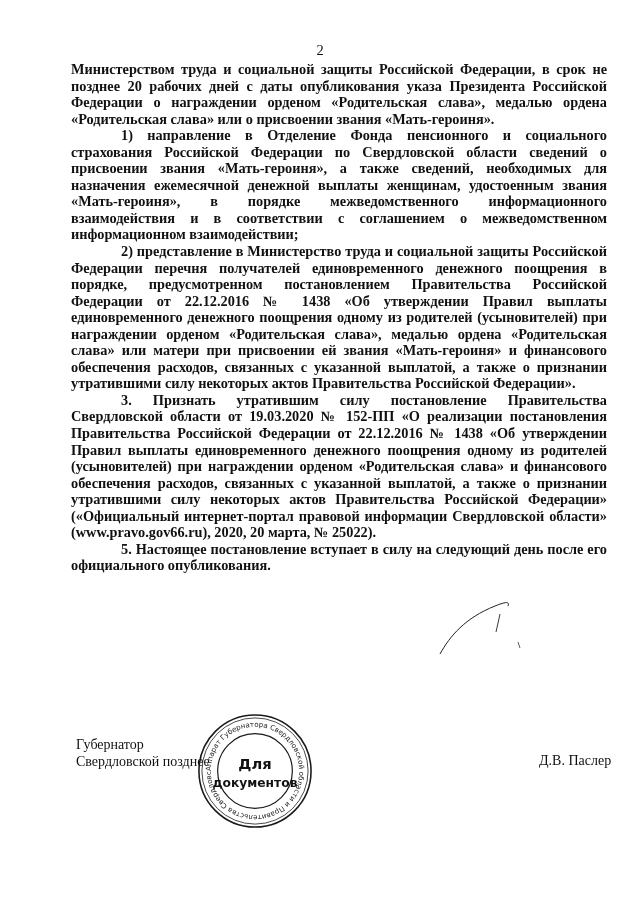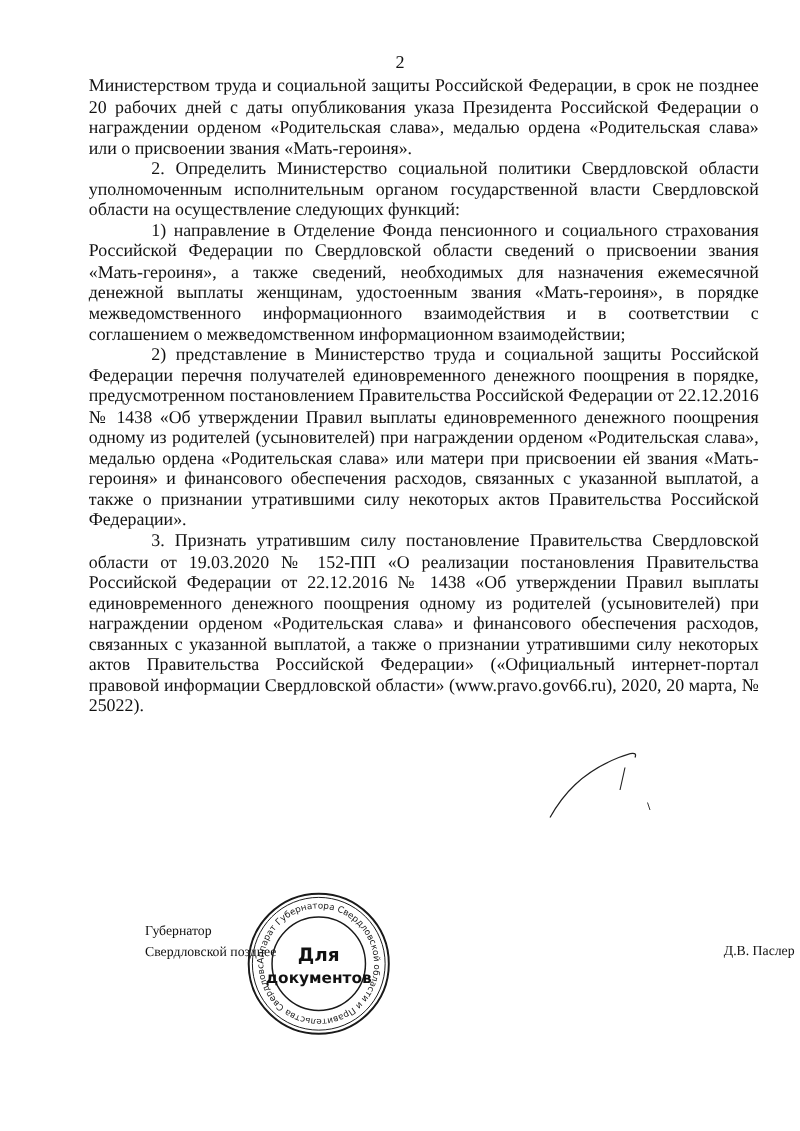--- a/index.html
+++ b/index.html
@@ -2,39 +2,39 @@
 <html><head>
 <meta charset="utf-8">
 <style>
   html, body { margin: 0; padding: 0; background: #ffffff; }
   body { width: 640px; height: 905px; position: relative; overflow: hidden;
          font-family: "Liberation Serif", "DejaVu Serif", serif; color: #111; }
   .page-number { position: absolute; top: 42px; left: 0; width: 640px; text-align: center;
                  font-size: 14.5px; }
   .body-text { position: absolute; top: 61px; left: 71px; width: 536px;
                font-size: 14.3px; line-height: 16.55px; }
-  .body-text p { margin: 0; text-align: justify; text-align-last: left; }
+  .body-text p { margin: 0; text-align: justify; text-align-last: left; font-weight: bold; }
   .body-text p.indent { text-indent: 50px; }
-  .sig { position: absolute; font-size: 11px; line-height: 16.5px; margin-left: 40px; }
+  .sig { position: absolute; font-size: 14px; line-height: 16.5px; }
   .sig-title { left: 76px; top: 737px; }
   .sig-name { left: 539px; top: 753px; text-align: right; }
   .stamp { position: absolute; left: 196px; top: 712px; width: 118px; height: 118px; }
   .signature-mark { position: absolute; left: 420px; top: 596px; width: 110px; height: 60px; }
 </style>
 </head>
 <body>
 
 <div class="page-number">2</div>
 
 <div class="body-text">
   <p>Министерством труда и социальной защиты Российской Федерации, в срок не позднее 20 рабочих дней с даты опубликования указа Президента Российской Федерации о награждении орденом «Родительская слава», медалью ордена «Родительская слава» или о присвоении звания «Мать-героиня».</p>
-  <p class="indent">2. Определить Министерство социальной политики Свердловской области уполномоченным исполнительным органом государственной власти Свердловской области на осуществление следующих функций:</p>
   <p class="indent">1) направление в Отделение Фонда пенсионного и социального страхования Российской Федерации по Свердловской области сведений о присвоении звания «Мать-героиня», а также сведений, необходимых для назначения ежемесячной денежной выплаты женщинам, удостоенным звания «Мать-героиня», в порядке межведомственного информационного взаимодействия и в соответствии с соглашением о межведомственном информационном взаимодействии;</p>
   <p class="indent">2) представление в Министерство труда и социальной защиты Российской Федерации перечня получателей единовременного денежного поощрения в порядке, предусмотренном постановлением Правительства Российской Федерации от 22.12.2016 № 1438 «Об утверждении Правил выплаты единовременного денежного поощрения одному из родителей (усыновителей) при награждении орденом «Родительская слава», медалью ордена «Родительская слава» или матери при присвоении ей звания «Мать-героиня» и финансового обеспечения расходов, связанных с указанной выплатой, а также о признании утратившими силу некоторых актов Правительства Российской Федерации».</p>
   <p class="indent">3. Признать утратившим силу постановление Правительства Свердловской области от 19.03.2020 № 152-ПП «О реализации постановления Правительства Российской Федерации от 22.12.2016 № 1438 «Об утверждении Правил выплаты единовременного денежного поощрения одному из родителей (усыновителей) при награждении орденом «Родительская слава» и финансового обеспечения расходов, связанных с указанной выплатой, а также о признании утратившими силу некоторых актов Правительства Российской Федерации» («Официальный интернет-портал правовой информации Свердловской области» (www.pravo.gov66.ru), 2020, 20 марта, № 25022).</p>
+  <p class="indent">5. Настоящее постановление вступает в силу на следующий день после его официального опубликования.</p>
 </div>
 
 <svg class="signature-mark" viewBox="0 0 110 60">
   <path d="M20 58 C 30 40, 45 22, 75 10 C 85 6, 90 5, 88 10" fill="none" stroke="#222" stroke-width="1"></path>
   <path d="M80 18 L 76 36" fill="none" stroke="#222" stroke-width="0.9"></path>
   <path d="M100 52 L 98 46" fill="none" stroke="#333" stroke-width="0.8"></path>
 </svg>
 
 <div class="sig sig-title">
   <div>Губернатор</div>

